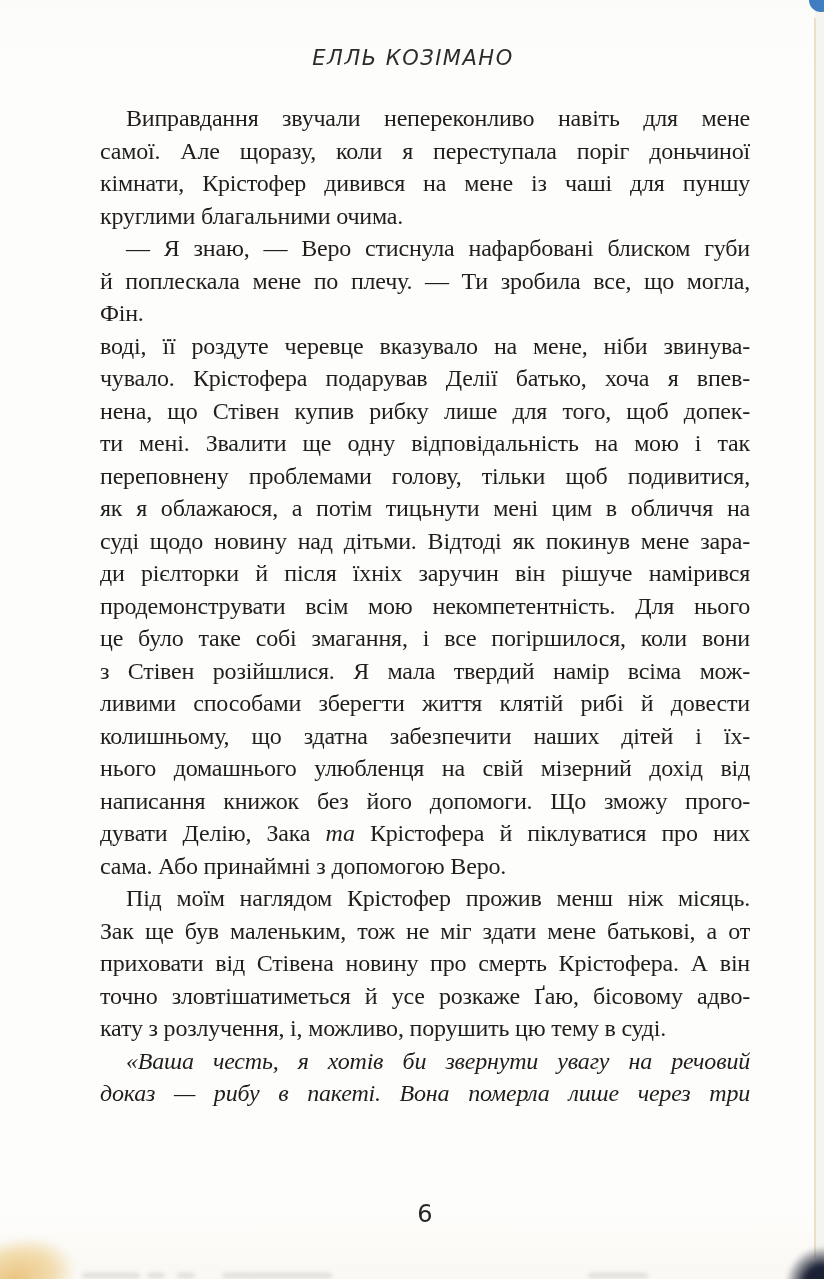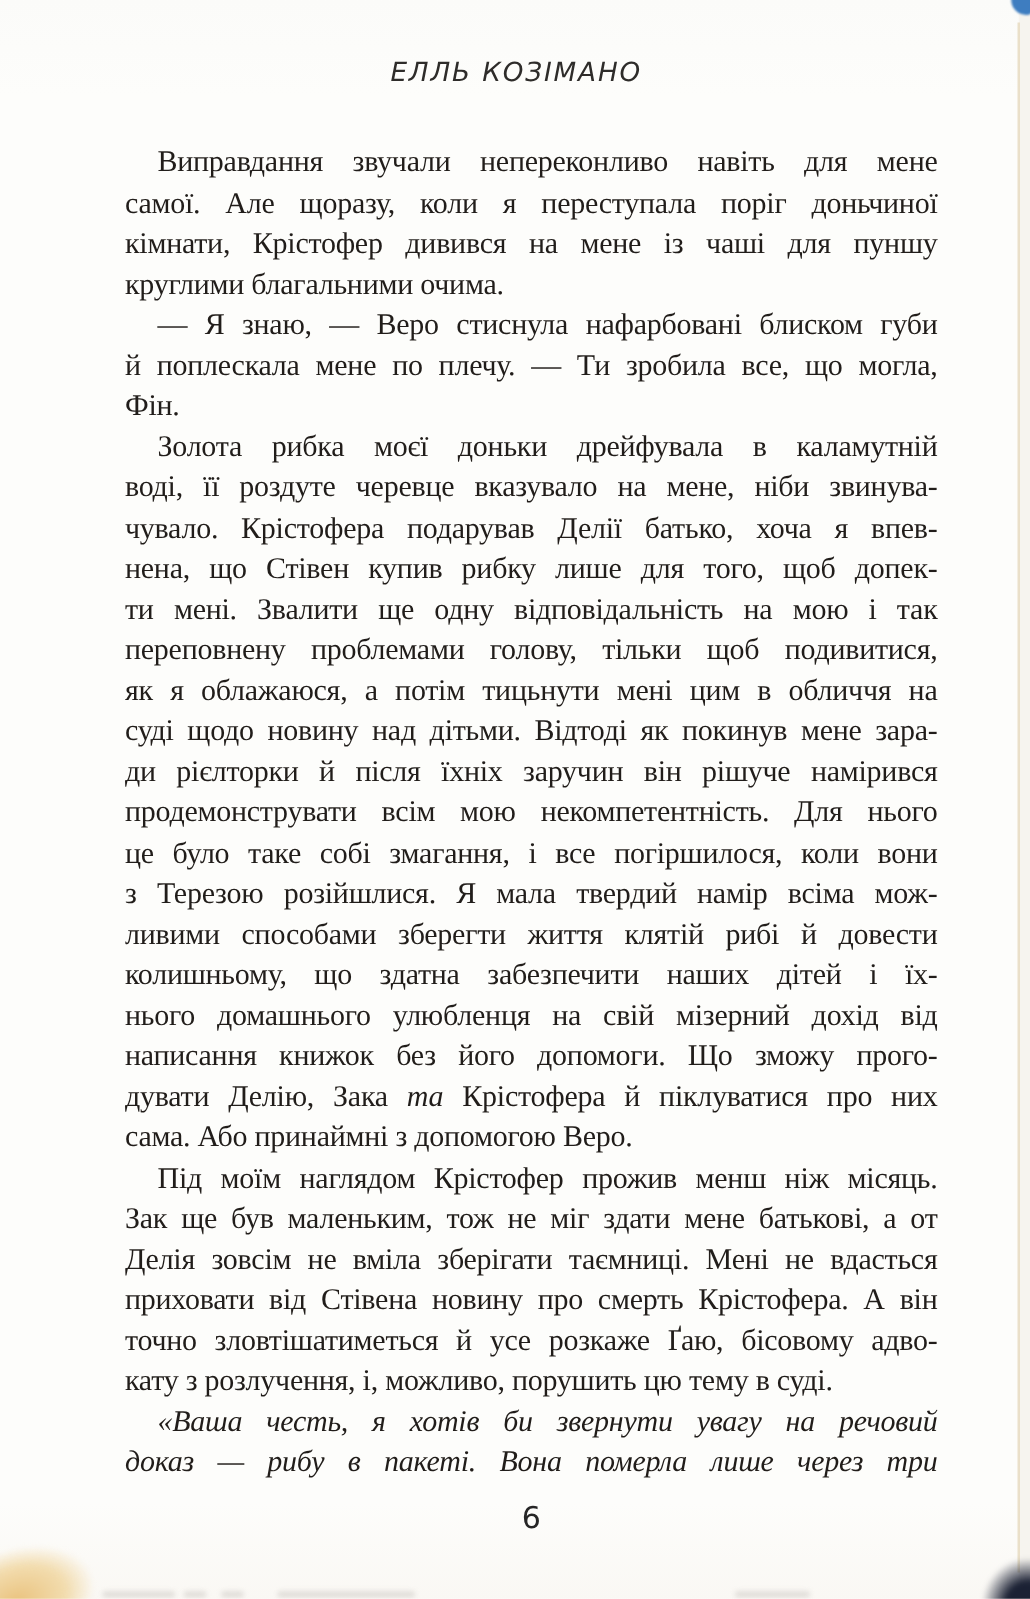--- a/index.html
+++ b/index.html
@@ -26,21 +26,21 @@
     text-align: center;
     font-family: "DejaVu Sans", "Liberation Sans", sans-serif;
     font-style: italic;
     font-size: 21px;
     letter-spacing: 1.5px;
     color: #2e2c2a;
   }
   .text-block {
     position: absolute;
     left: 100px;
-    top: 114px;
+    top: 102px;
     width: 650px;
     font-size: 24px;
     letter-spacing: -0.2px;
     color: #211d1a;
     text-rendering: optimizeLegibility;
   }
   .line {
     height: 32.5px;
     line-height: 32.5px;
     text-align: justify;
@@ -137,41 +137,39 @@
   <div class="running-header">ЕЛЛЬ КОЗІМАНО</div>
 
   <div class="text-block">
       <div class="line indent">Виправдання звучали непереконливо навіть для мене</div>
       <div class="line">самої. Але щоразу, коли я переступала поріг доньчиної</div>
       <div class="line">кімнати, Крістофер дивився на мене із чаші для пуншу</div>
       <div class="line last">круглими благальними очима.</div>
       <div class="line indent">— Я знаю, — Веро стиснула нафарбовані блиском губи</div>
       <div class="line">й поплескала мене по плечу. — Ти зробила все, що могла,</div>
       <div class="line last">Фін.</div>
-      <div class="line indent">Золота рибка моєї доньки дрейфувала в каламутній</div>
       <div class="line">воді, її роздуте черевце вказувало на мене, ніби звинува-</div>
       <div class="line">чувало. Крістофера подарував Делії батько, хоча я впев-</div>
       <div class="line">нена, що Стівен купив рибку лише для того, щоб допек-</div>
       <div class="line">ти мені. Звалити ще одну відповідальність на мою і так</div>
       <div class="line">переповнену проблемами голову, тільки щоб подивитися,</div>
       <div class="line">як я облажаюся, а потім тицьнути мені цим в обличчя на</div>
       <div class="line">суді щодо новину над дітьми. Відтоді як покинув мене зара-</div>
       <div class="line">ди рієлторки й після їхніх заручин він рішуче намірився</div>
       <div class="line">продемонструвати всім мою некомпетентність. Для нього</div>
       <div class="line">це було таке собі змагання, і все погіршилося, коли вони</div>
-      <div class="line">з Терезою розійшлися. Я мала твердий намір всіма мож-</div>
+      <div class="line">з Стівен розійшлися. Я мала твердий намір всіма мож-</div>
       <div class="line">ливими способами зберегти життя клятій рибі й довести</div>
       <div class="line">колишньому, що здатна забезпечити наших дітей і їх-</div>
       <div class="line">нього домашнього улюбленця на свій мізерний дохід від</div>
       <div class="line">написання книжок без його допомоги. Що зможу прого-</div>
       <div class="line"><span>дувати Делію, Зака </span><span class="seg-it">та</span><span> Крістофера й піклуватися про них</span></div>
       <div class="line last">сама. Або принаймні з допомогою Веро.</div>
       <div class="line indent">Під моїм наглядом Крістофер прожив менш ніж місяць.</div>
       <div class="line">Зак ще був маленьким, тож не міг здати мене батькові, а от</div>
-      <div class="line">Делія зовсім не вміла зберігати таємниці. Мені не вдасться</div>
       <div class="line">приховати від Стівена новину про смерть Крістофера. А він</div>
       <div class="line">точно зловтішатиметься й усе розкаже Ґаю, бісовому адво-</div>
       <div class="line last">кату з розлучення, і, можливо, порушить цю тему в суді.</div>
       <div class="line indent it">«Ваша честь, я хотів би звернути увагу на речовий</div>
       <div class="line it">доказ — рибу в пакеті. Вона померла лише через три</div>
     </div>
 
   <div class="page-number">6</div>
 
   <div class="edge-strip"></div>

